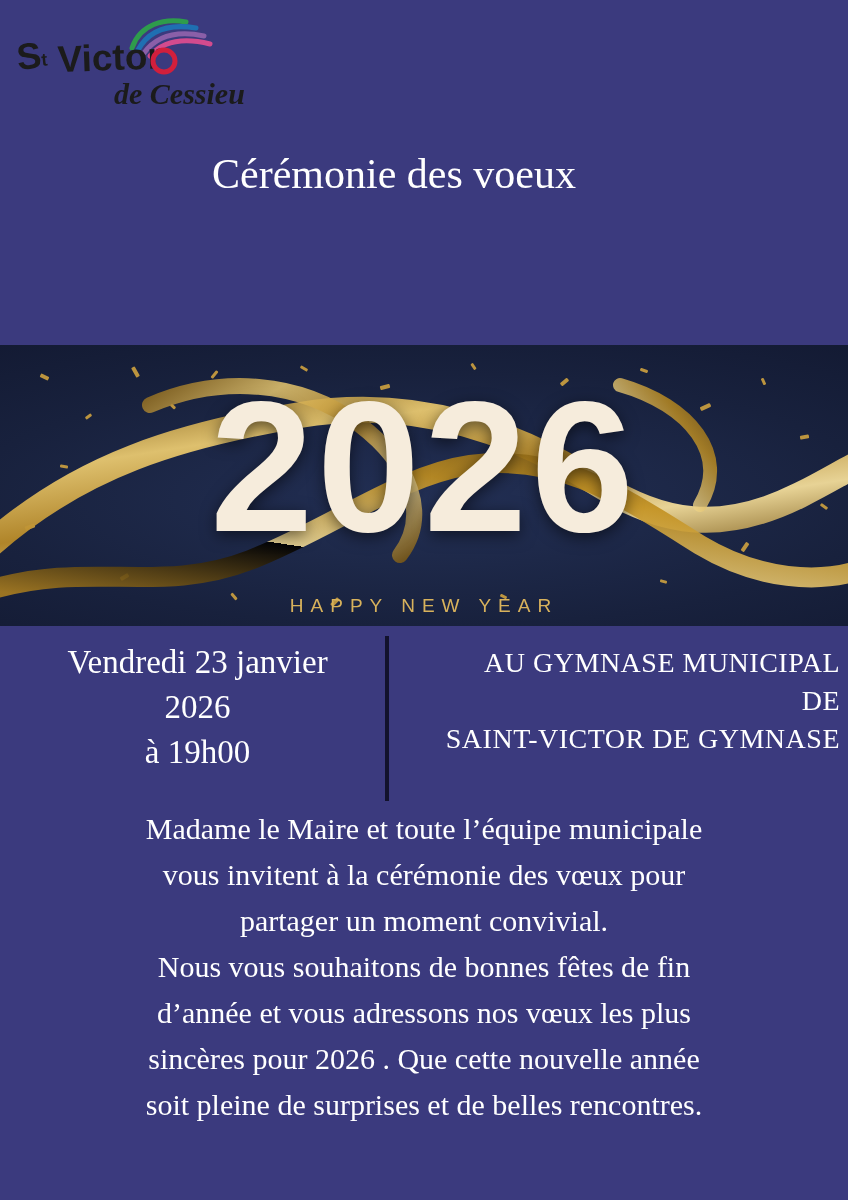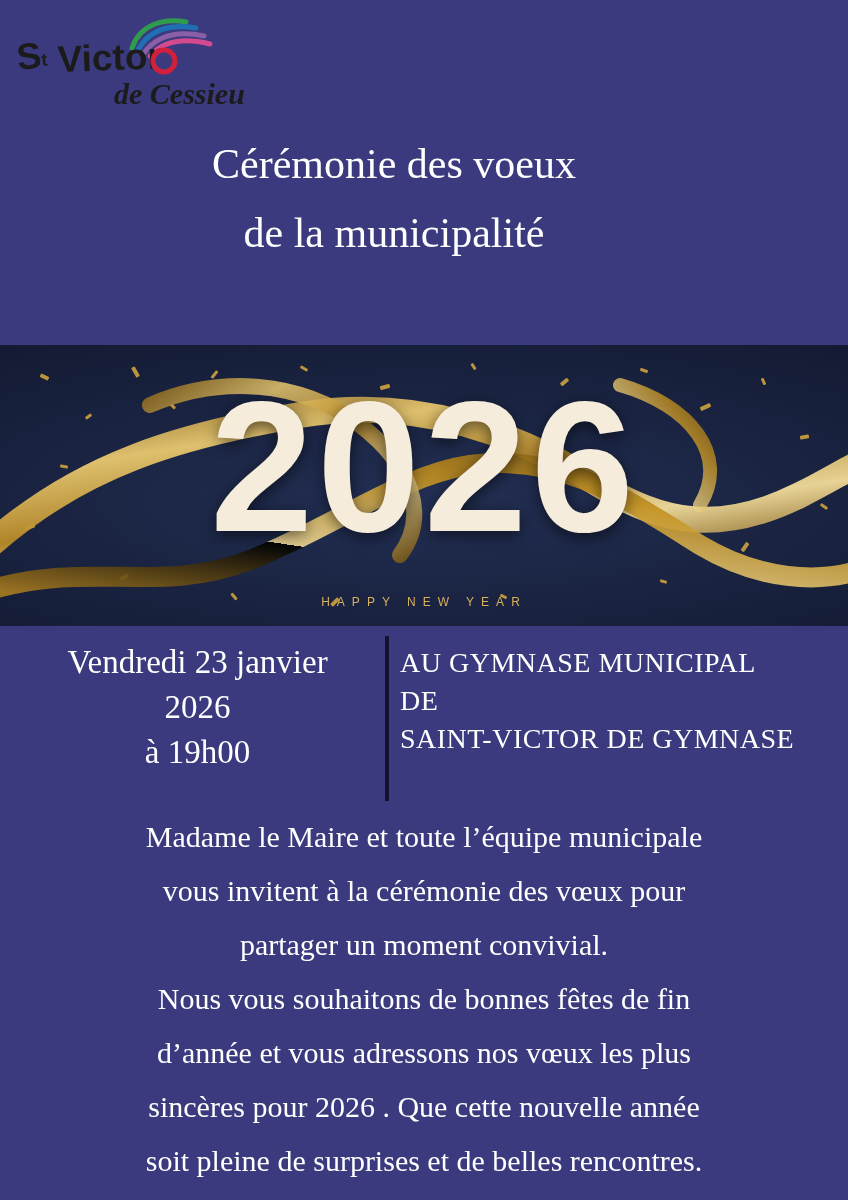--- a/index.html
+++ b/index.html
@@ -48,21 +48,21 @@
     font-size: 74px;
     line-height: 86px;
     font-weight: bold;
     color: #c99a37;
     letter-spacing: 0.5px;
   }
 
   
   .subtitle {
     position: absolute;
-    top: 130px;
+    top: 140px;
     left: 0;
     width: 788px;
     text-align: center;
     color: #ffffff;
     font-family: "Liberation Serif", serif;
     font-size: 42px;
     line-height: 69px;
     font-weight: normal;
   }
 
@@ -96,21 +96,21 @@
     color: #f6ecdc;
     text-shadow: 0 4px 16px rgba(0,0,0,.55);
   }
   .banner-hny {
     position: absolute;
     top: 250px;
     left: 0;
     width: 848px;
     text-align: center;
     font-family: "Liberation Sans", sans-serif;
-    font-size: 12px;
+    font-size: 19px;
     letter-spacing: 7px;
     color: #d8b25c;
   }
 
   
   .info-row {
     position: absolute;
     top: 626px;
     left: 0;
     width: 828px;
@@ -133,40 +133,40 @@
     top: 10px;
     width: 4px;
     height: 165px;
     background: #12122c;
   }
   .info-place {
     position: absolute;
     left: 400px;
     top: 18px;
     width: 440px;
-    text-align: left;
+    text-align: right;
     font-family: "Liberation Serif", serif;
     font-size: 28px;
     line-height: 38px;
     letter-spacing: 0.5px;
   }
 
   
   .body-text {
     position: absolute;
     top: 806px;
     left: 40px;
     width: 768px;
     text-align: center;
     color: #ffffff;
     font-family: "Liberation Serif", serif;
     font-size: 30px;
     line-height: 46px;
   }
-  .body-text p { margin: 8px; }
+  .body-text p { margin: 0; }
 </style>
 </head>
 <body>
 
 <div class="poster">
 
   <div class="header">
 
     <div class="logo">
       <svg width="240" height="100" viewBox="0 0 240 100" xmlns="http://www.w3.org/2000/svg">
@@ -185,21 +185,20 @@
         <circle cx="150" cy="47" r="11" fill="none" stroke="#d21f3c" stroke-width="5"></circle>
 
         <text x="100" y="90" font-family="Liberation Serif, serif" font-style="italic" font-size="30" font-weight="bold" fill="#1b1b1b">de Cessieu</text>
       </svg>
     </div>
 
   </div>
 
   <div class="subtitle">
     <div>Cérémonie des voeux</div>
-    <div>de la municipalité</div>
   </div>
 
   <div class="banner">
 
     <div class="confetti" style="left:40px;  top:30px;  width:9px;  height:4px; transform:rotate(25deg);"></div>
     <div class="confetti" style="left:85px;  top:70px;  width:7px;  height:3px; transform:rotate(-35deg);"></div>
     <div class="confetti" style="left:130px; top:25px;  width:11px; height:4px; transform:rotate(60deg);"></div>
     <div class="confetti" style="left:60px;  top:120px; width:8px;  height:3px; transform:rotate(10deg);"></div>
     <div class="confetti" style="left:25px;  top:180px; width:10px; height:4px; transform:rotate(-20deg);"></div>
     <div class="confetti" style="left:170px; top:60px;  width:6px;  height:3px; transform:rotate(45deg);"></div>

